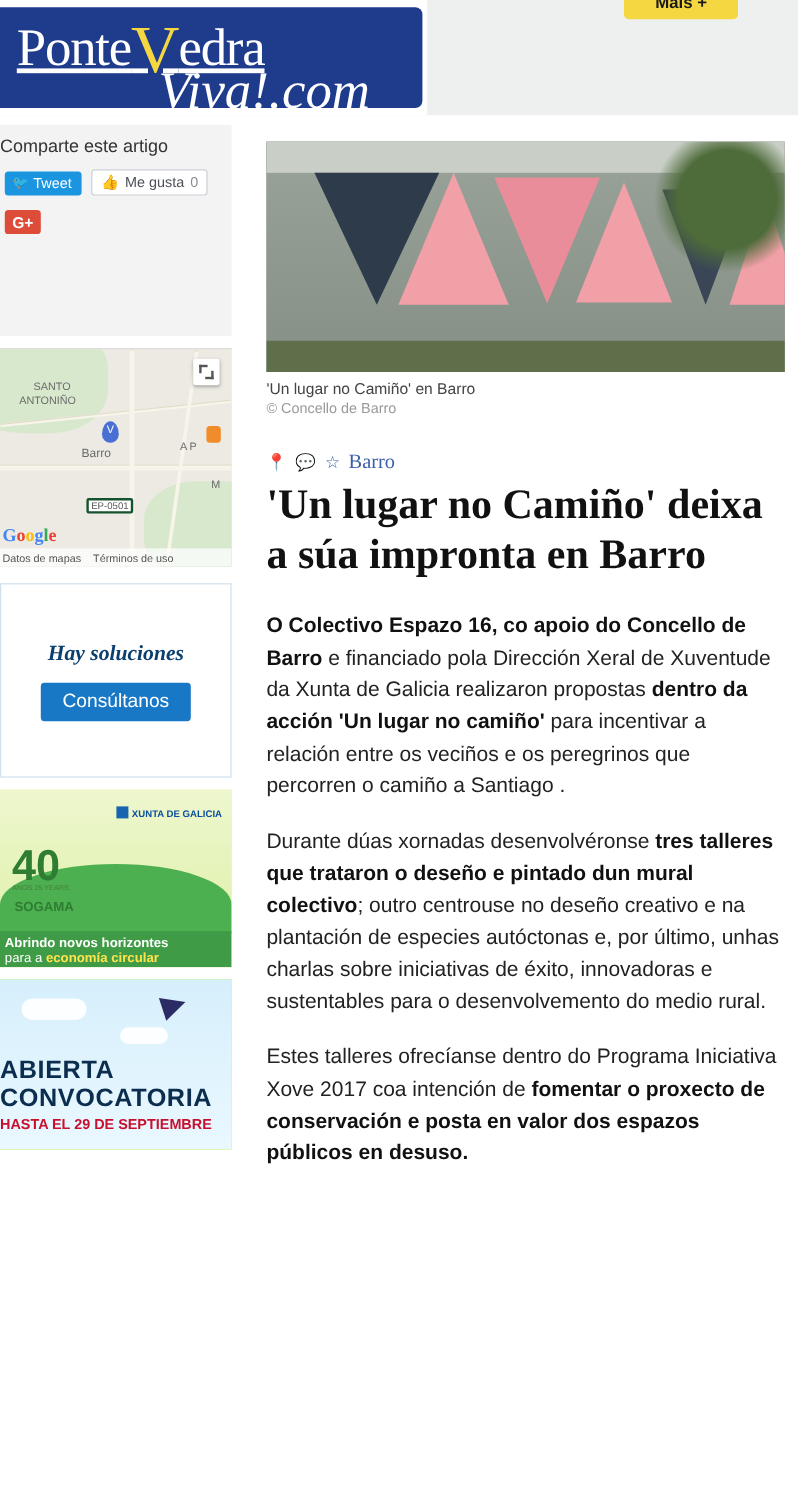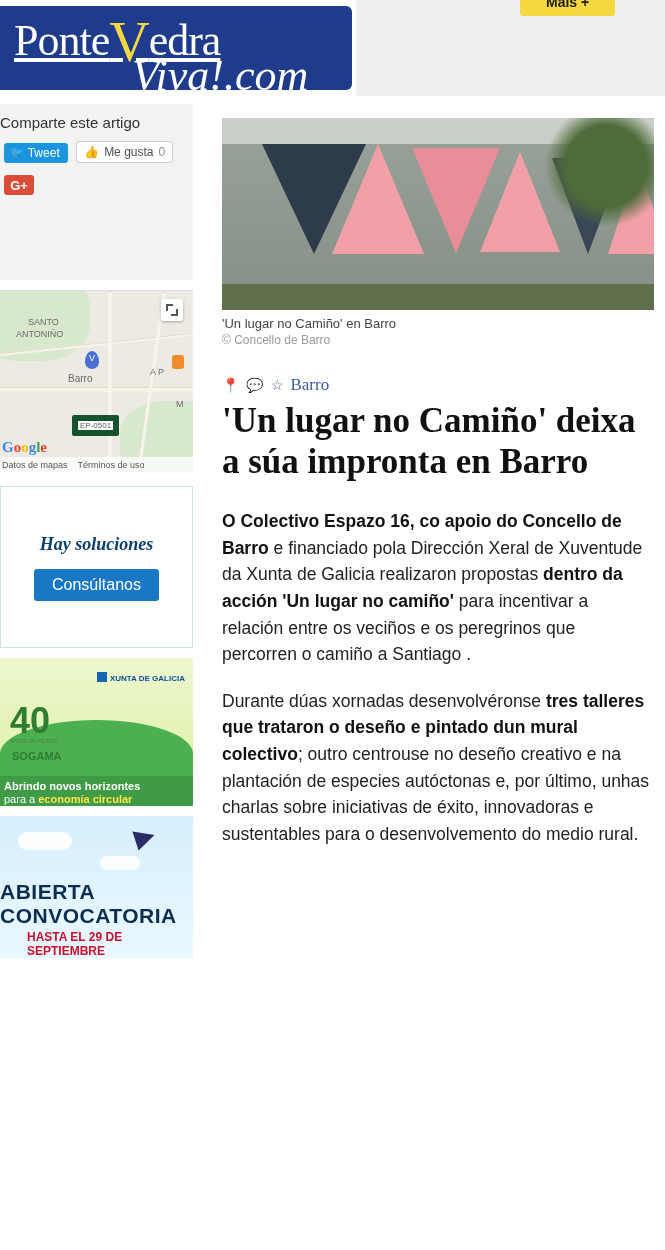--- a/index.html
+++ b/index.html
@@ -116,21 +116,21 @@
   }
   .gm-G { color:#4285F4 } .gm-o1 { color:#EA4335 } .gm-o2 { color:#FBBC05 }
   .gm-g { color:#4285F4 } .gm-l { color:#34A853 } .gm-e { color:#EA4335 }
   .map-foot {
     position: absolute; left: 0; bottom: 0; width: 193px; height: 15px;
     font-size: 9px; color: #555; background: rgba(255,255,255,.75);
     display: flex; align-items: center; gap: 10px; padding-left: 2px;
   }
   .road-badge {
     position: absolute; font-size: 8px; color: #5a5a5a;
-    background: #fff; border: 6px solid #14532d; border-radius: 2px;
+    background: #fff; border: 2px solid #14532d; border-radius: 2px;
     padding: 0 2px;
   }
 
   
   .ad { position: relative; width: 193px; overflow: hidden; }
   .ad-1 {
     height: 162px; margin-top: 14px; background: #ffffff;
     border: 1px solid #cfe0ee; display: flex; flex-direction: column;
     align-items: center; justify-content: center; gap: 14px;
   }
@@ -160,21 +160,21 @@
   .ad2-txt2 { position: absolute; left: 4px; bottom: 1px; font-size: 11px; color: #ffffff; }
   .ad2-txt2 b { color: #ffe34d; }
 
   .ad-3 { height: 142px; margin-top: 10px; background: #bef264; }
   .ad3-sky { position: absolute; inset: 0; background: linear-gradient(#d6effc, #eaf8ff); }
   .ad3-cloud { position: absolute; background: #fff; border-radius: 20px; opacity: .9; }
   .ad3-plane { position: absolute; right: 38px; top: 12px; width: 0; height: 0;
     border-left: 20px solid #2b2b66; border-top: 10px solid transparent; border-bottom: 10px solid transparent; transform: rotate(-18deg); }
   .ad3-l1 { position: absolute; left: 0px; top: 64px; font-size: 21px; font-weight: bold; color: #0b2e4f; letter-spacing: .5px; }
   .ad3-l2 { position: absolute; left: 0px; top: 88px; font-size: 21px; font-weight: bold; color: #0b2e4f; letter-spacing: .5px; }
-  .ad3-l3 { position: absolute; left: 0px; top: 114px; font-size: 12px; font-weight: bold; color: #c8102e; margin-left: 27px; }
+  .ad3-l3 { position: absolute; left: 0px; top: 114px; font-size: 12px; font-weight: bold; color: #c8102e; }
   .ad3-l4 { position: absolute; left: 0px; top: 138px; font-size: 26px; font-weight: bold; color: #0b2e4f; }
   .ad3-l4 .red { color: #c8102e; }
   .ad3-pin { display:inline-block; color:#c8102e; font-size:13px; }
 
   
   .main { position: absolute; top: 118px; left: 222px; width: 432px; }
 
   .hero {
     position: relative; width: 432px; height: 192px; overflow: hidden;
     background: #7d8a7a;
@@ -329,15 +329,16 @@
       <span class="ic">☆</span>
       <span class="meta-cat">Barro</span>
     </div>
 
     <h1 class="headline">'Un lugar no Camiño' deixa a súa impronta en Barro</h1>
 
 
     <div id="article-body">
         <p class="body-p first"><b>O Colectivo Espazo 16, co apoio do Concello de Barro</b><span> e financiado pola Dirección Xeral de Xuventude da Xunta de Galicia realizaron propostas </span><b>dentro da acción 'Un lugar no camiño'</b><span> para incentivar a relación entre os veciños e os peregrinos que percorren o camiño a Santiago .</span></p>
         <p class="body-p"><span>Durante dúas xornadas desenvolvéronse </span><b>tres talleres que trataron o deseño e pintado dun mural colectivo</b><span>; outro centrouse no deseño creativo e na plantación de especies autóctonas e, por último, unhas charlas sobre iniciativas de éxito, innovadoras e sustentables para o desenvolvemento do medio rural.</span></p>
+        <p class="body-p"><span>Estes talleres ofrecíanse dentro do Programa Iniciativa Xove 2017 coa intención de </span><b>fomentar o proxecto de conservación e posta en valor dos espazos públicos en desuso.</b></p>
       </div>
   </div>
 </div>
 
 </body></html>

